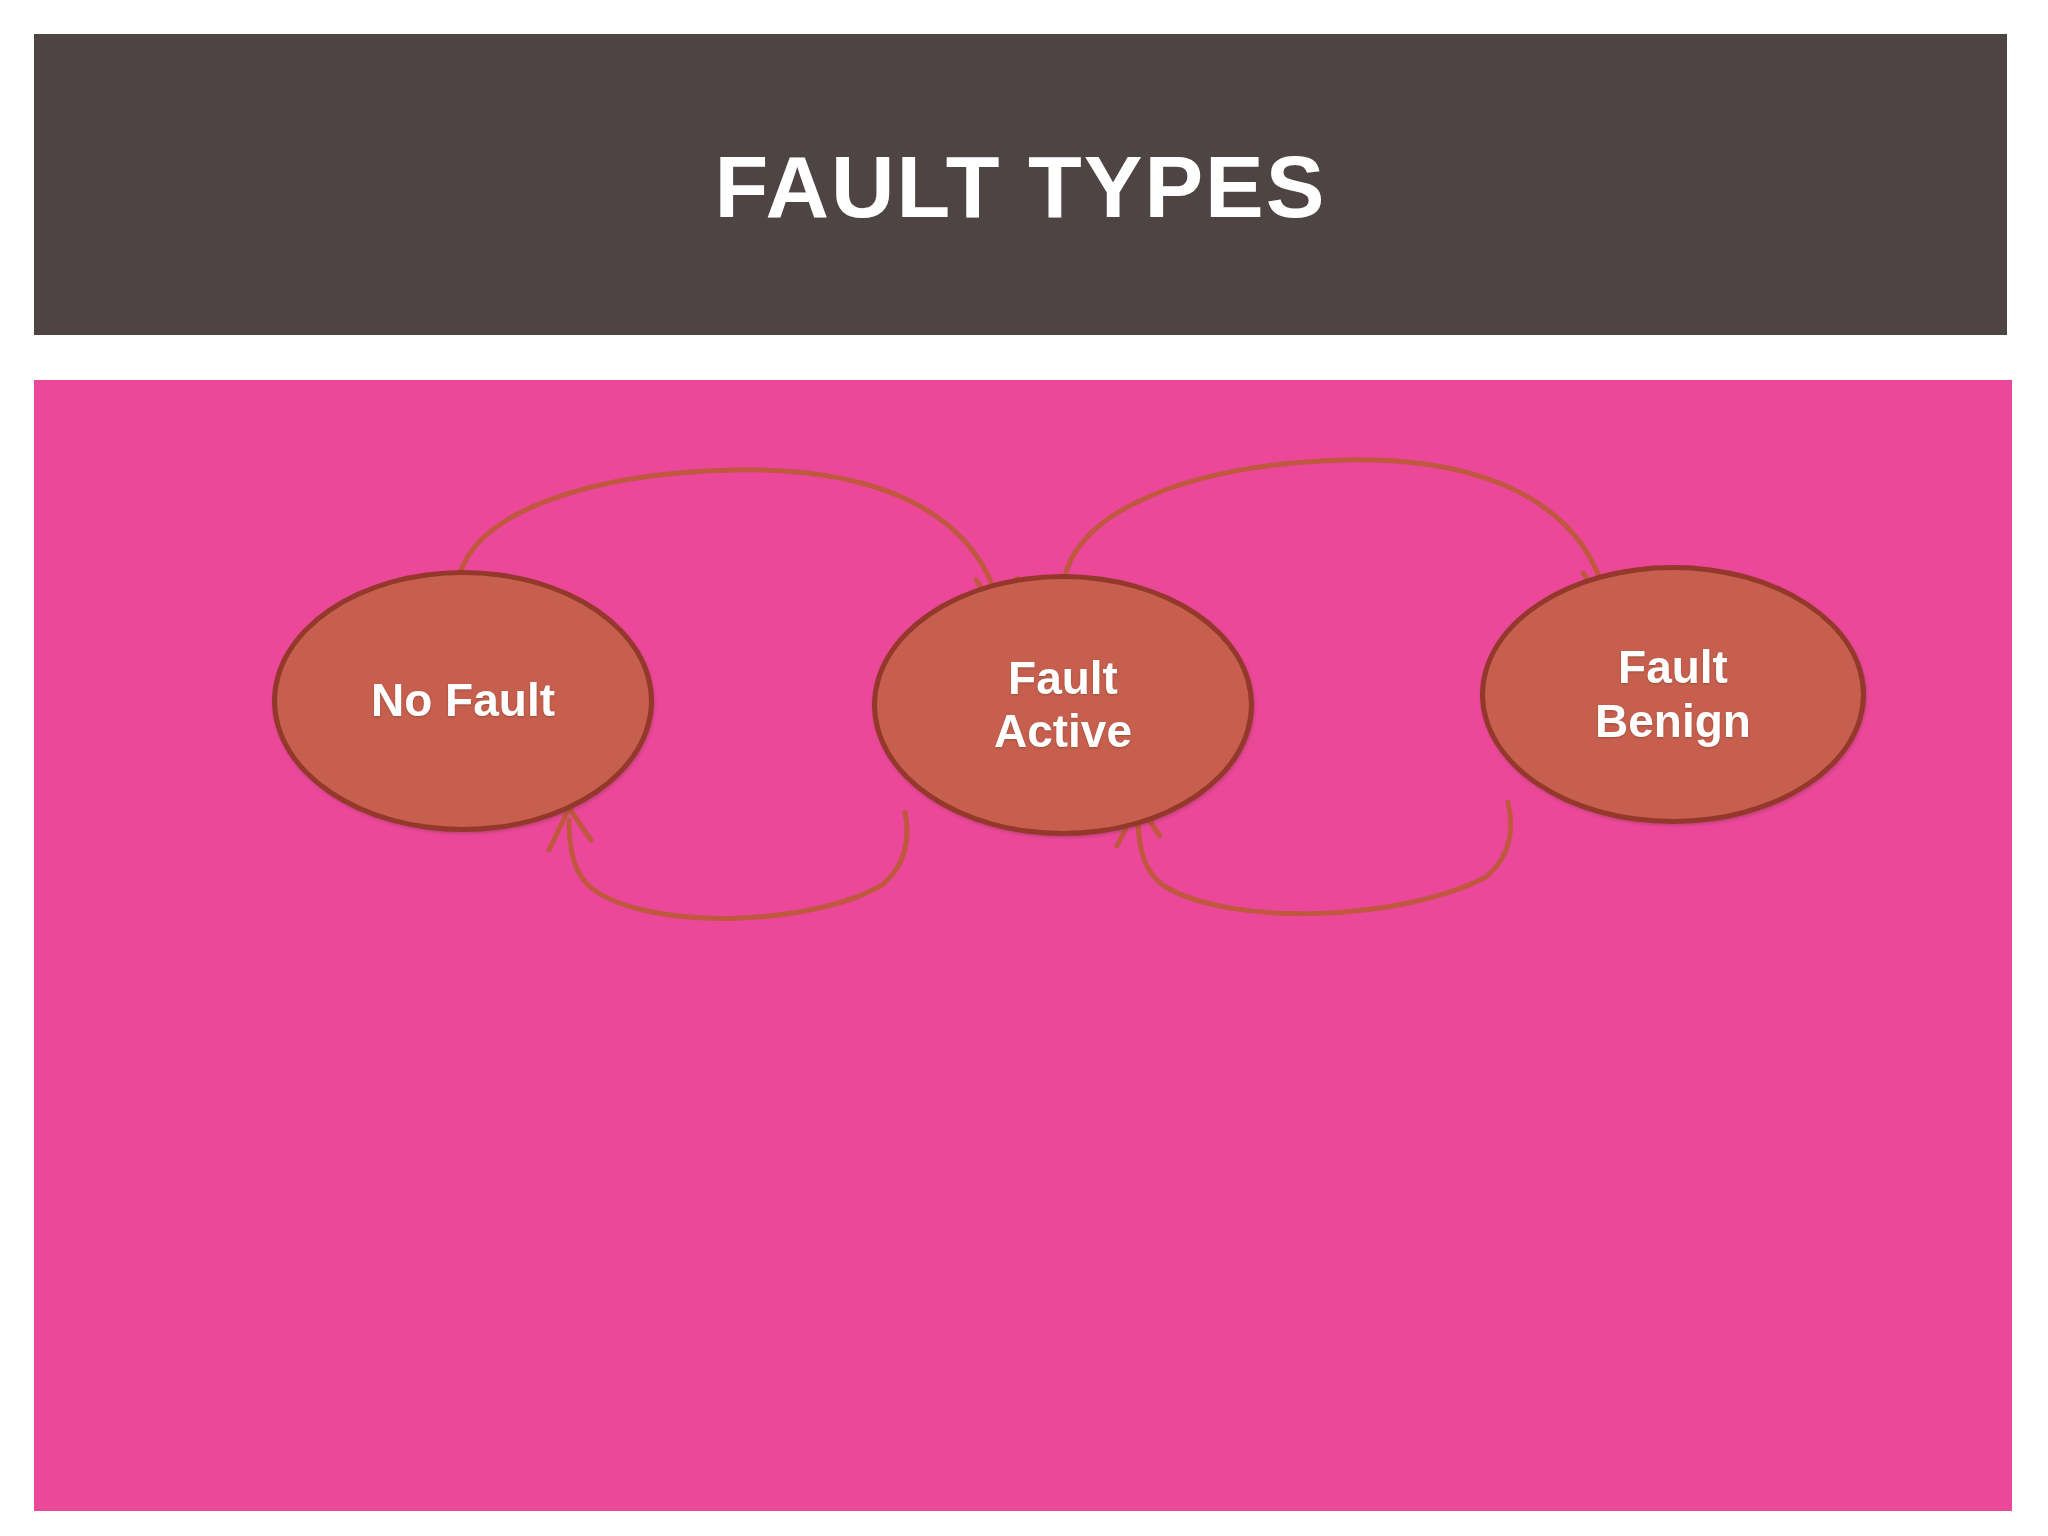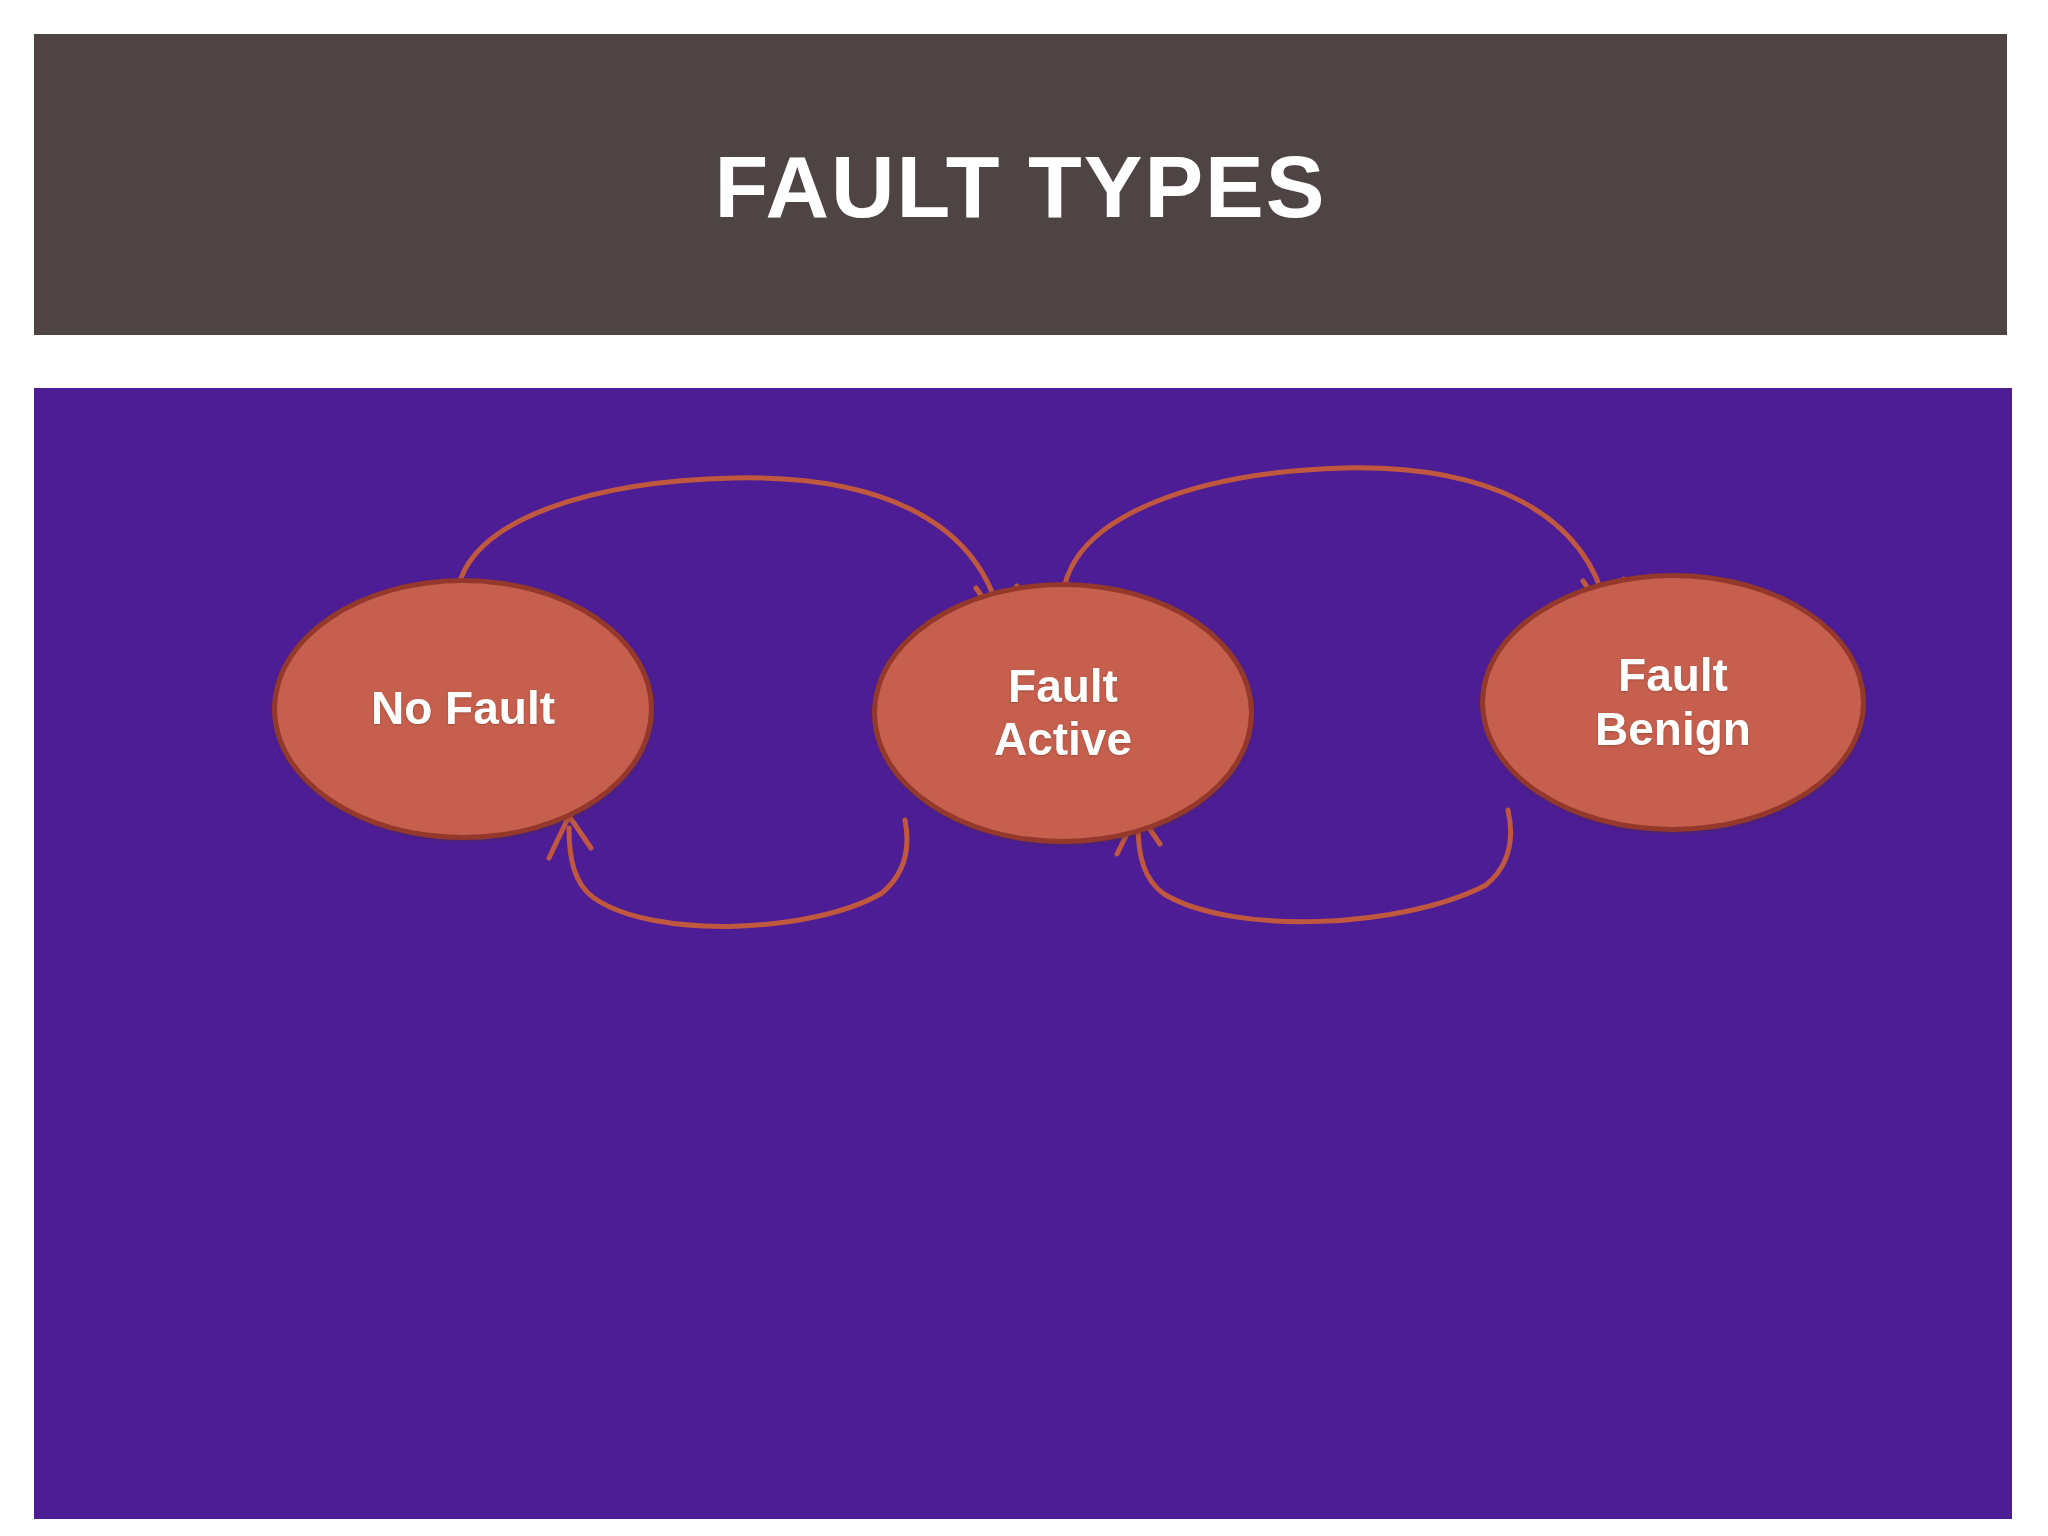--- a/index.html
+++ b/index.html
@@ -42,24 +42,24 @@
     letter-spacing: 2px;
     line-height: 1;
     white-space: nowrap;
     transform: translateY(2px);
   }
 
   
   #content-panel {
     position: absolute;
     left: 34px;
-    top: 388px;
+    top: 380px;
     width: 1978px;
     height: 1131px;
-    background: #4c1d95;
+    background: #ec4899;
   }
 
   
   #diagram {
     position: absolute;
     left: 0;
     top: 0;
     width: 1978px;
     height: 1131px;
   }

